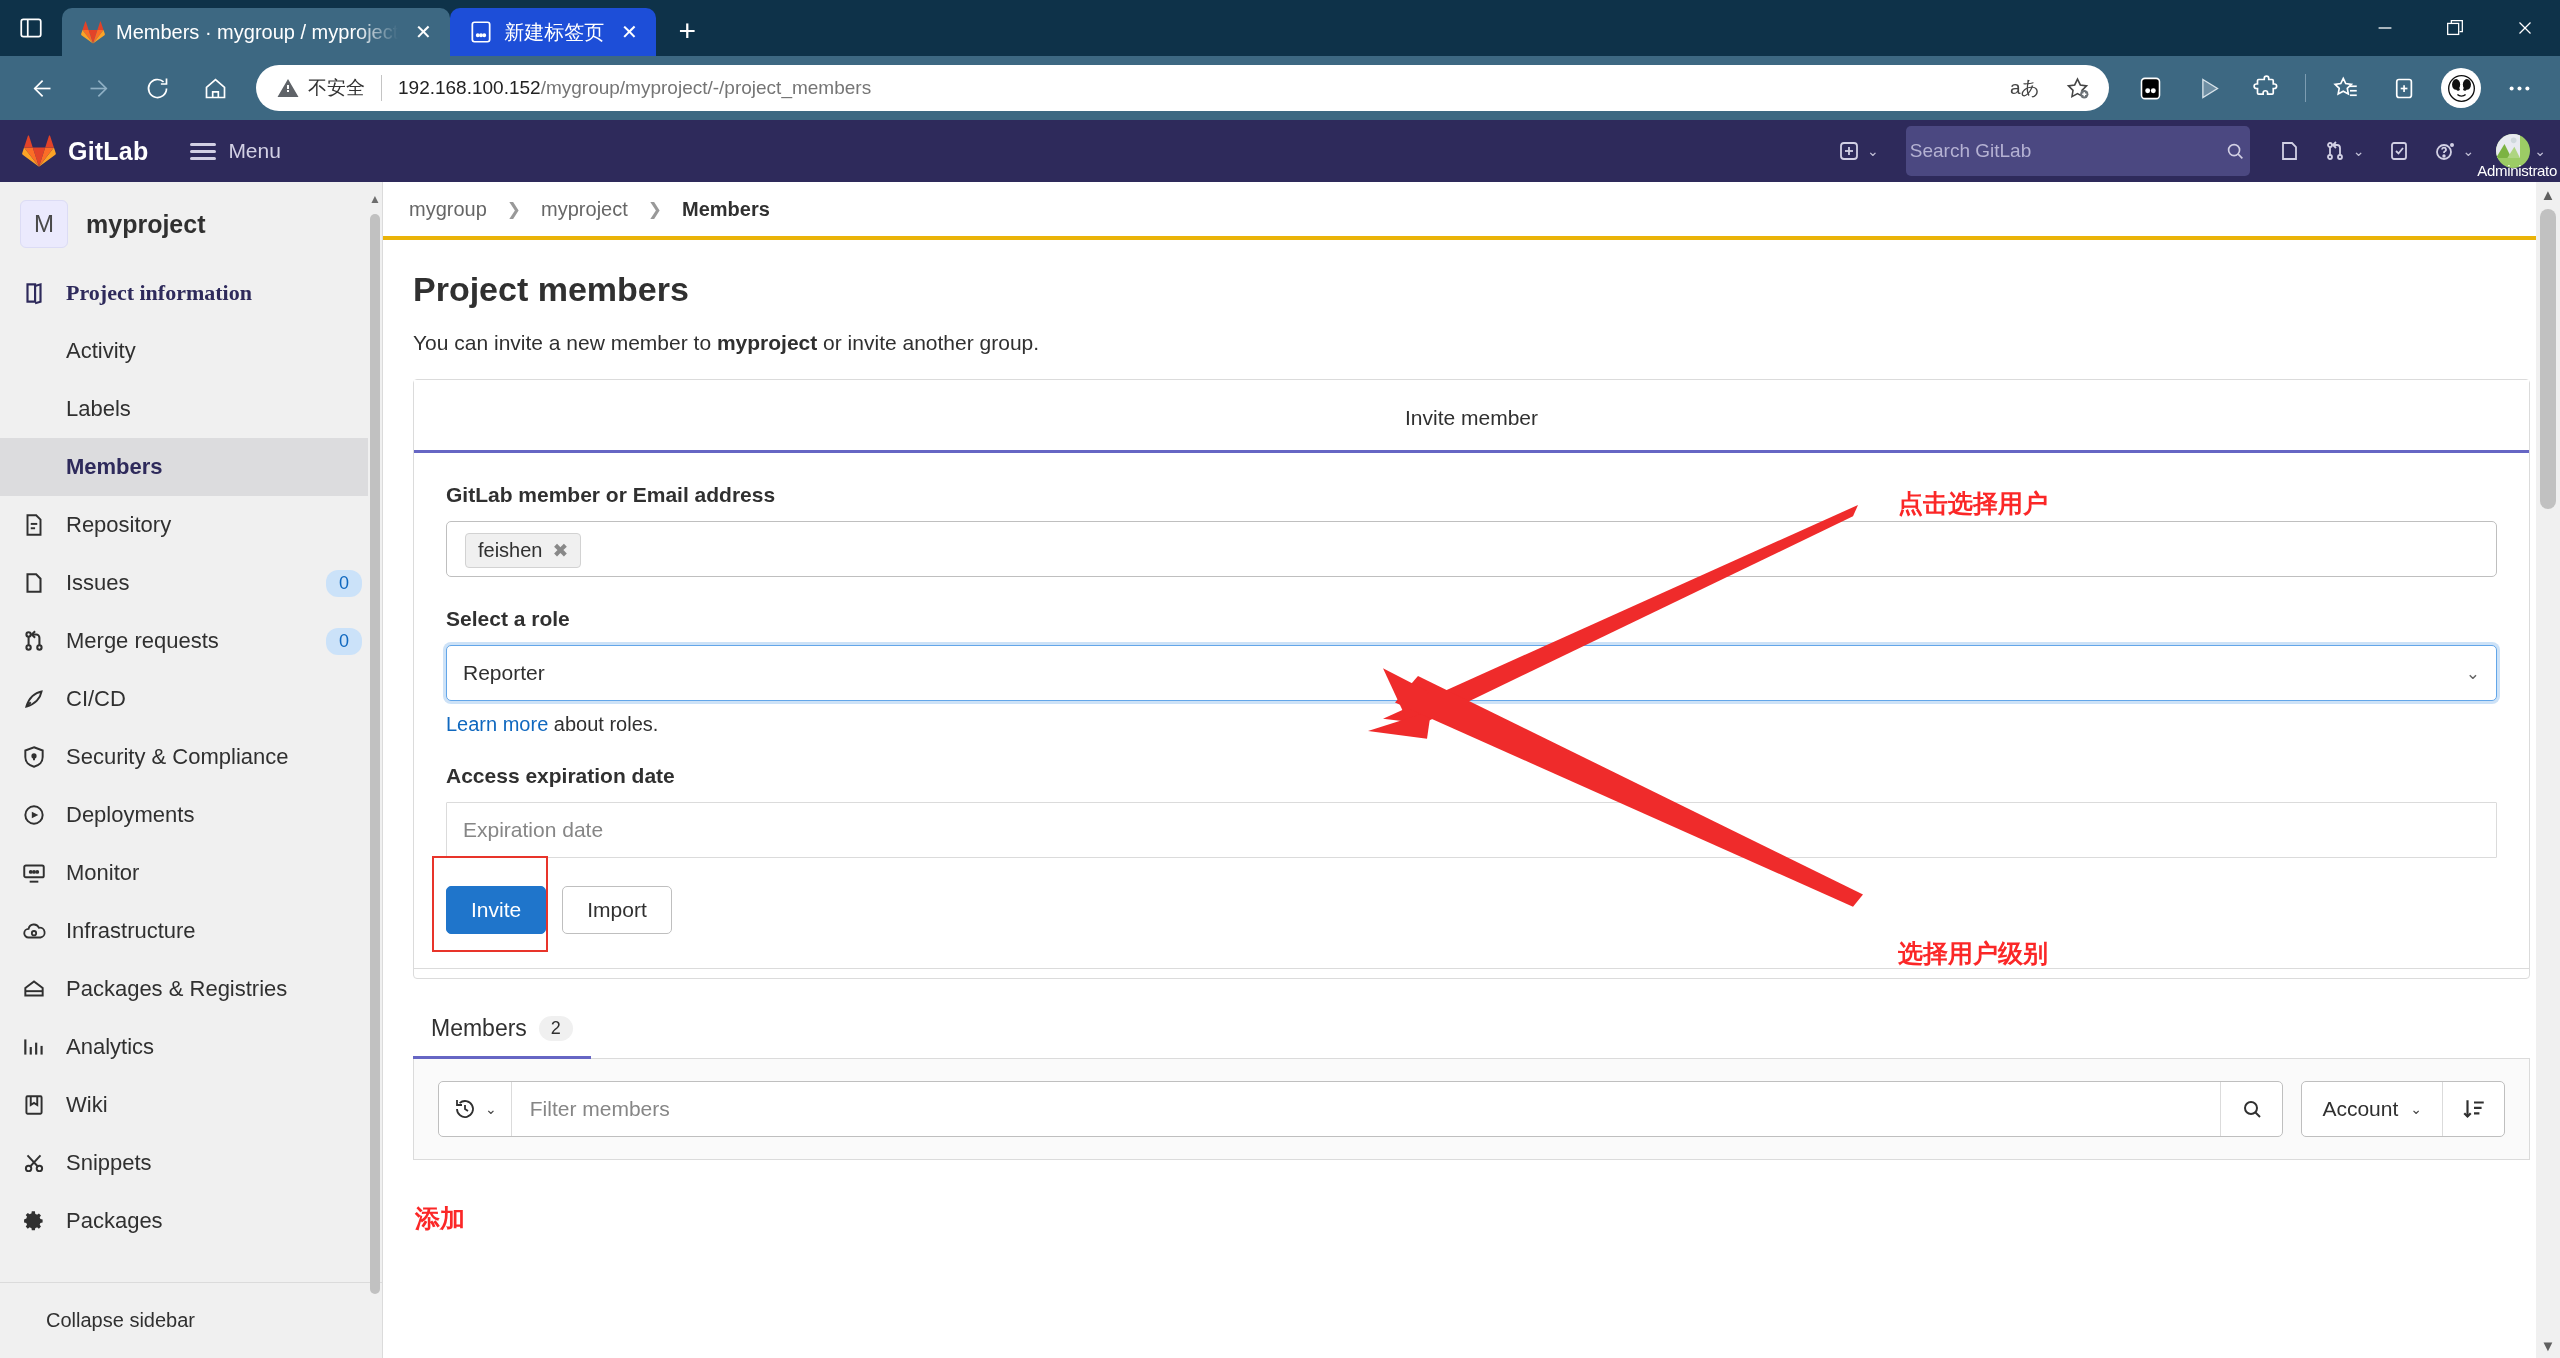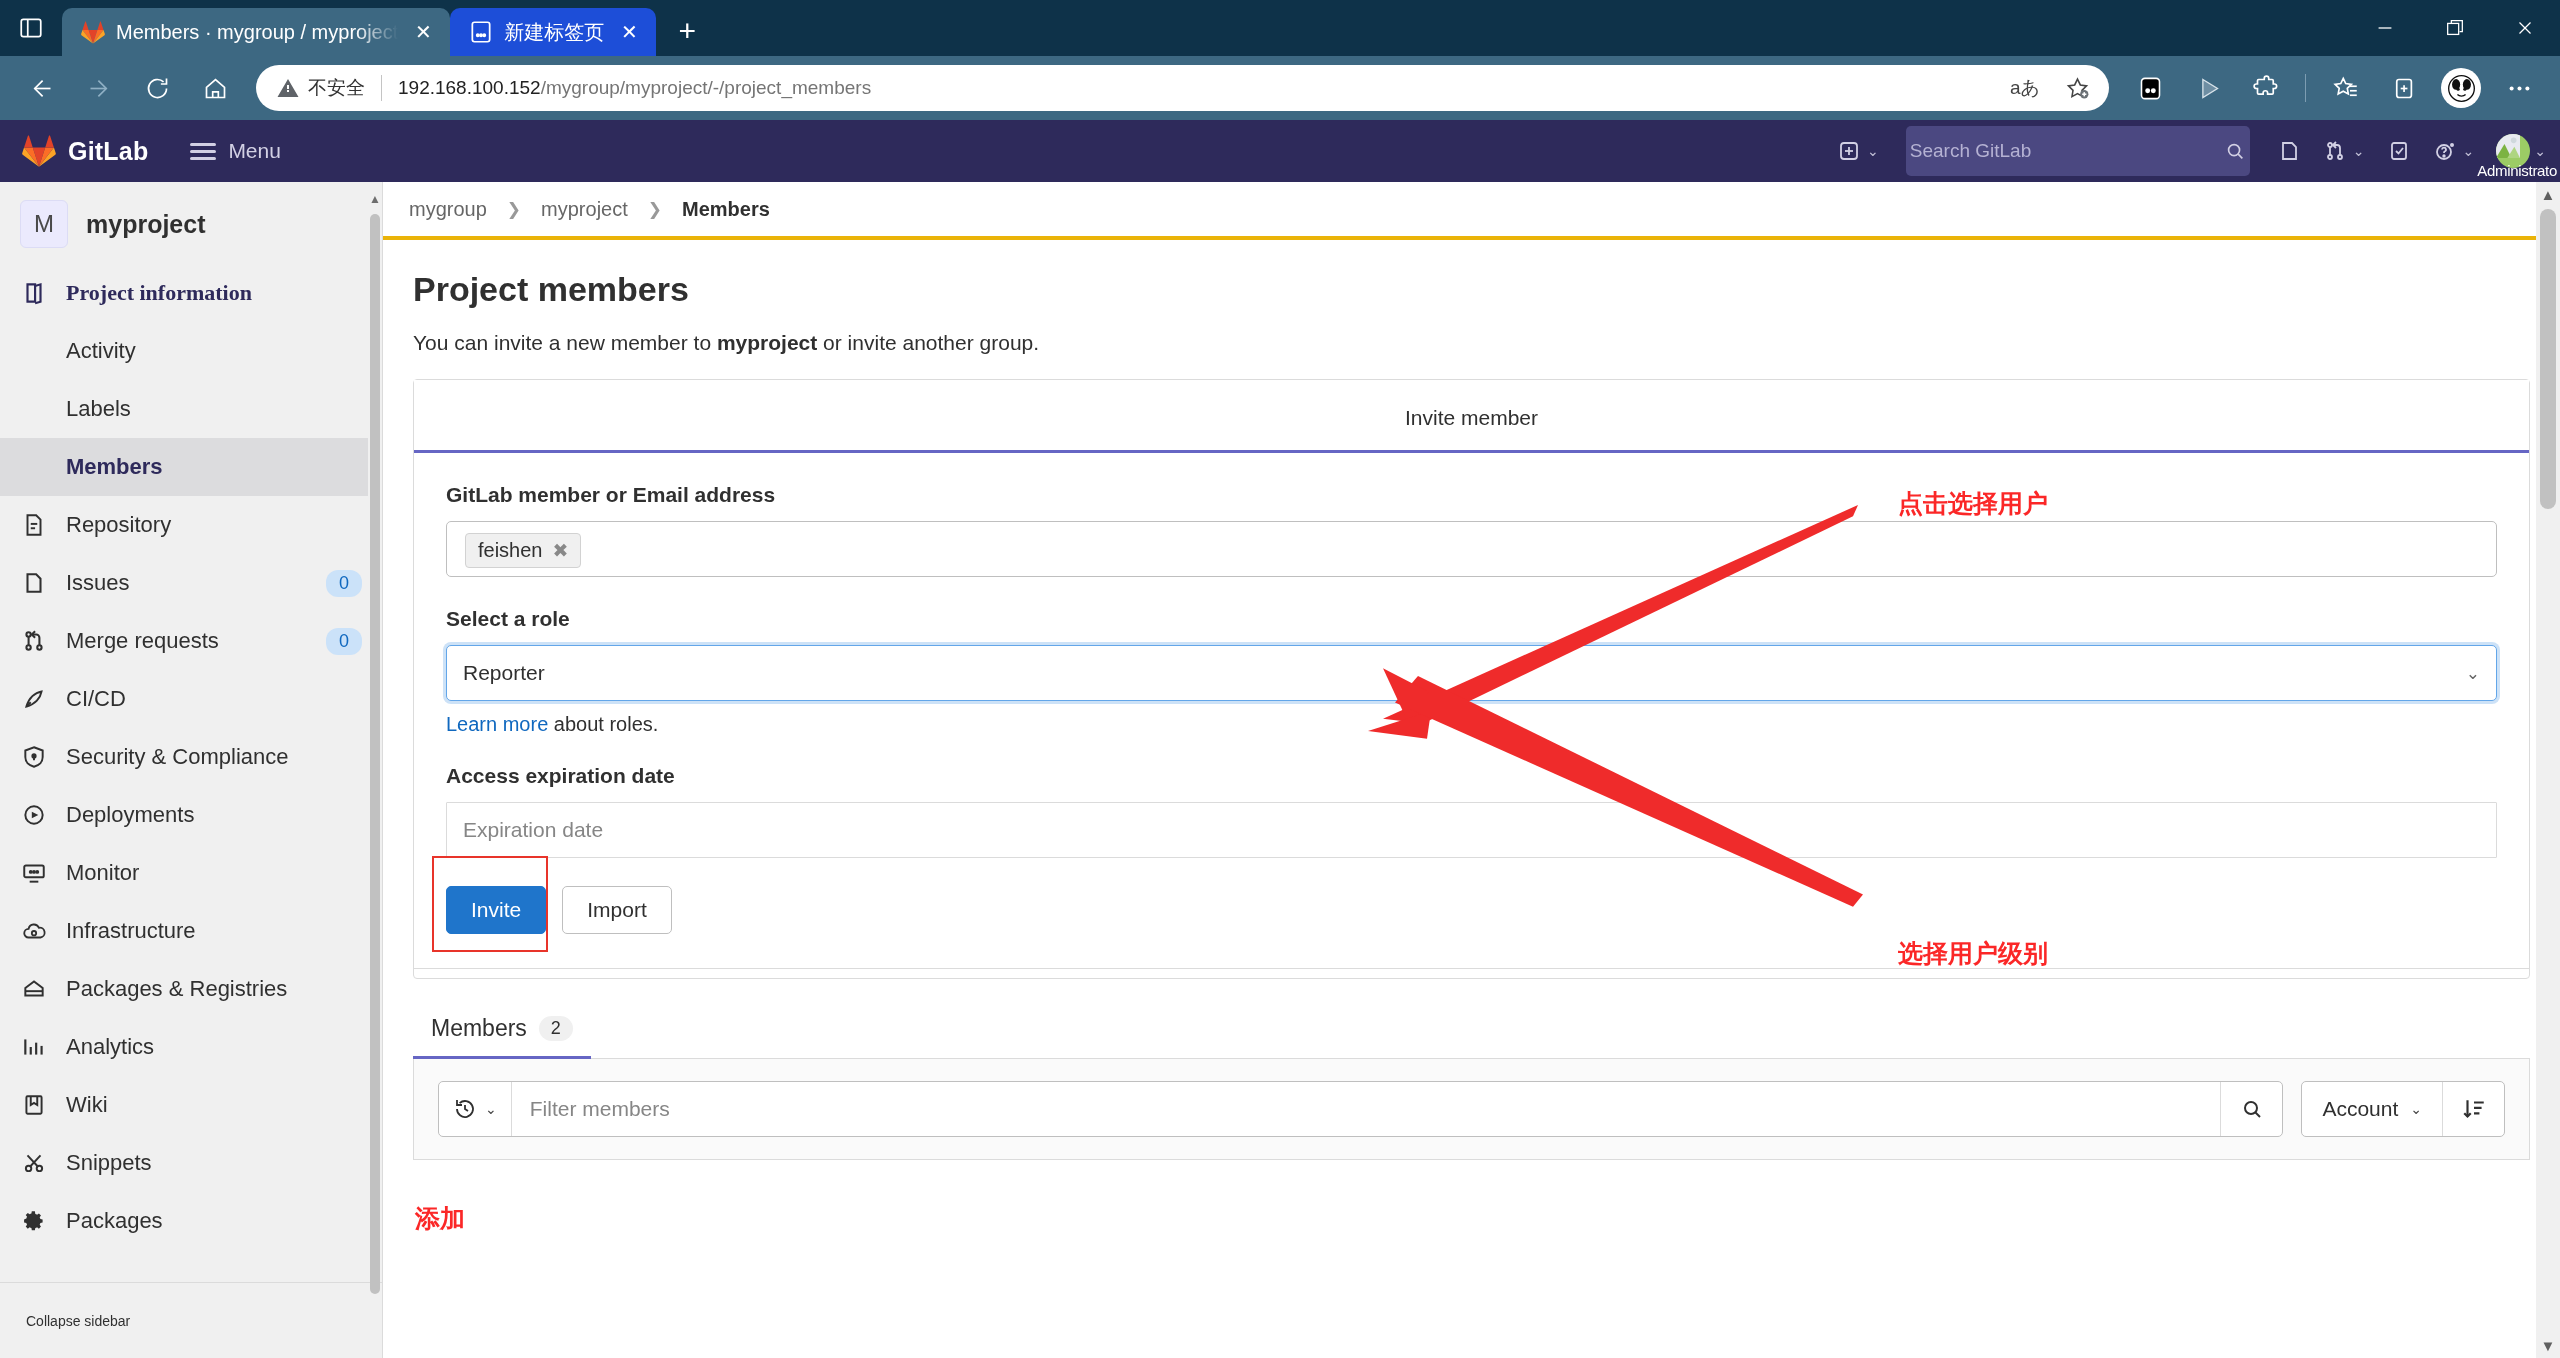--- a/index.html
+++ b/index.html
@@ -131,21 +131,21 @@
   .sb-sub { padding-left: 66px; font-size: 22px; height: 58px; display: flex; align-items: center; color: #303030; }
   .sb-sub.active {
     background: #dcdcde; color: #2e2a5b; font-weight: 600; border-radius: 0;
   }
   .sb-badge {
     margin-left: auto; background: #cbe2f9; color: #1068bf; border-radius: 12px;
     font-size: 18px; padding: 3px 13px; font-weight: 400;
   }
   .sb-footer {
     border-top: 1px solid #dbdbdb; height: 76px; display: flex; align-items: center;
-    gap: 18px; padding: 0 8px; font-size: 14px; color: #303030;
+    gap: 18px; padding: 0 28px; font-size: 20px; color: #303030;
   }
   .sb-scrollbar {
     position: absolute; right: 0px; top: 10px; width: 14px; bottom: 76px;
     background: #f0f0f0;
   }
   .sb-scroll-thumb { position:absolute; top: 22px; left: 2px; width: 10px; height: 1080px; background: #c1c1c1; border-radius: 5px;}
   .sb-scroll-arrow { position:absolute; top: 0; left: 1px; width: 12px; text-align: center; color:#6e6e6e; font-size: 12px;}
 
   
   .main { flex: 1; min-width: 0; display: flex; flex-direction: column; background: #fff; position: relative; }

